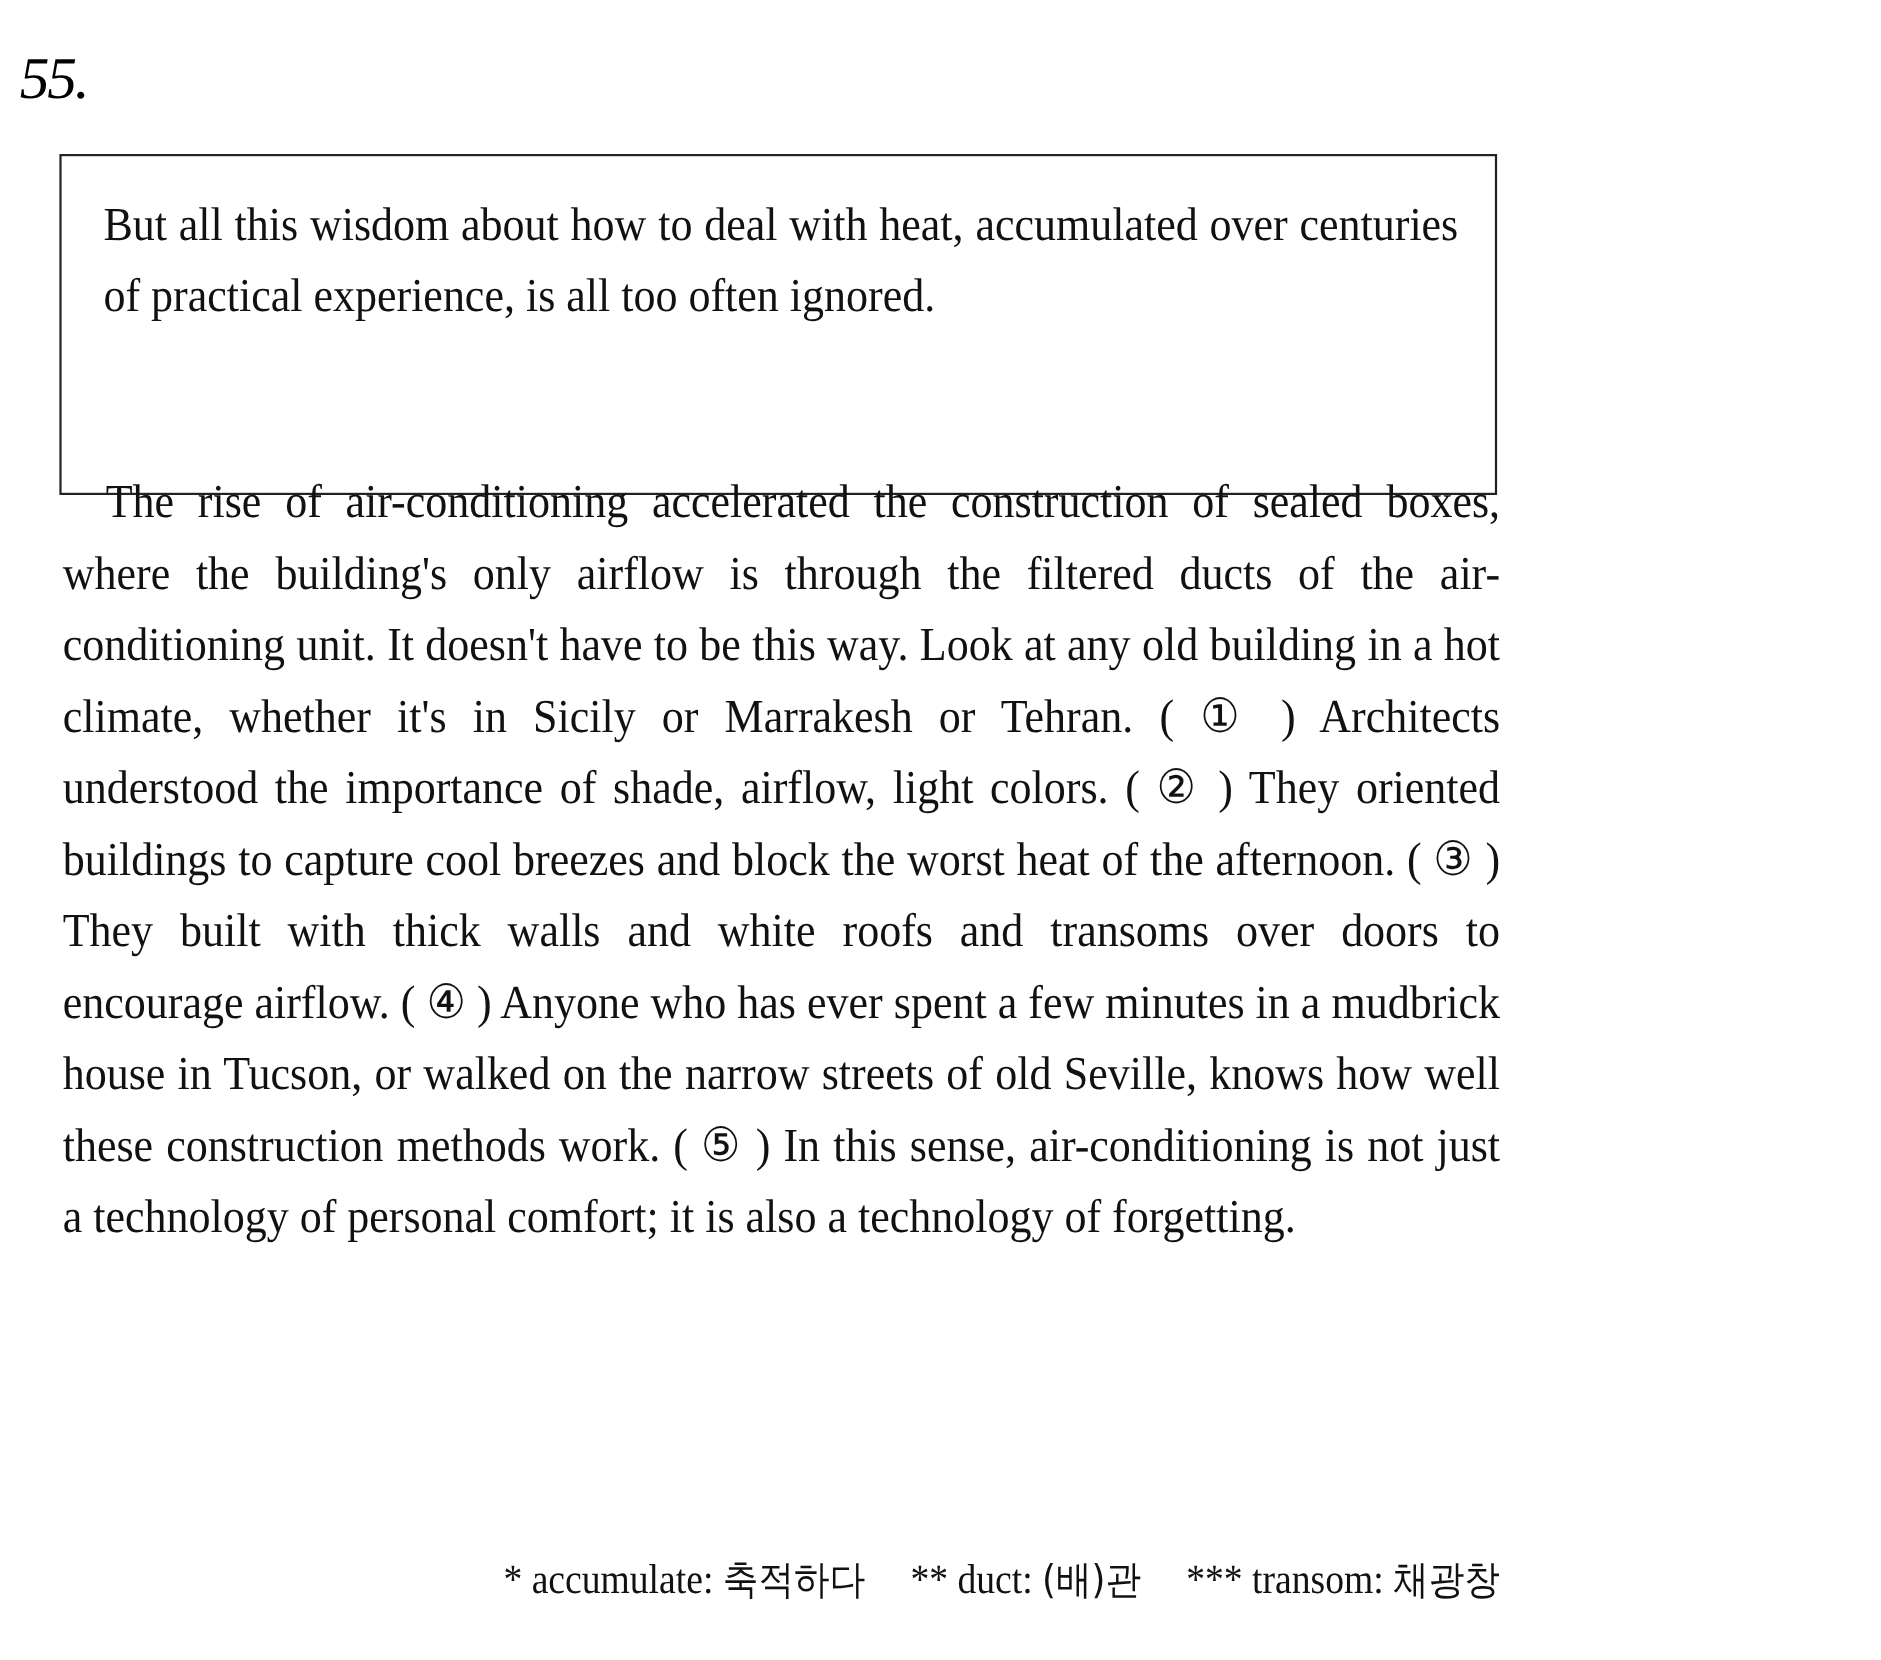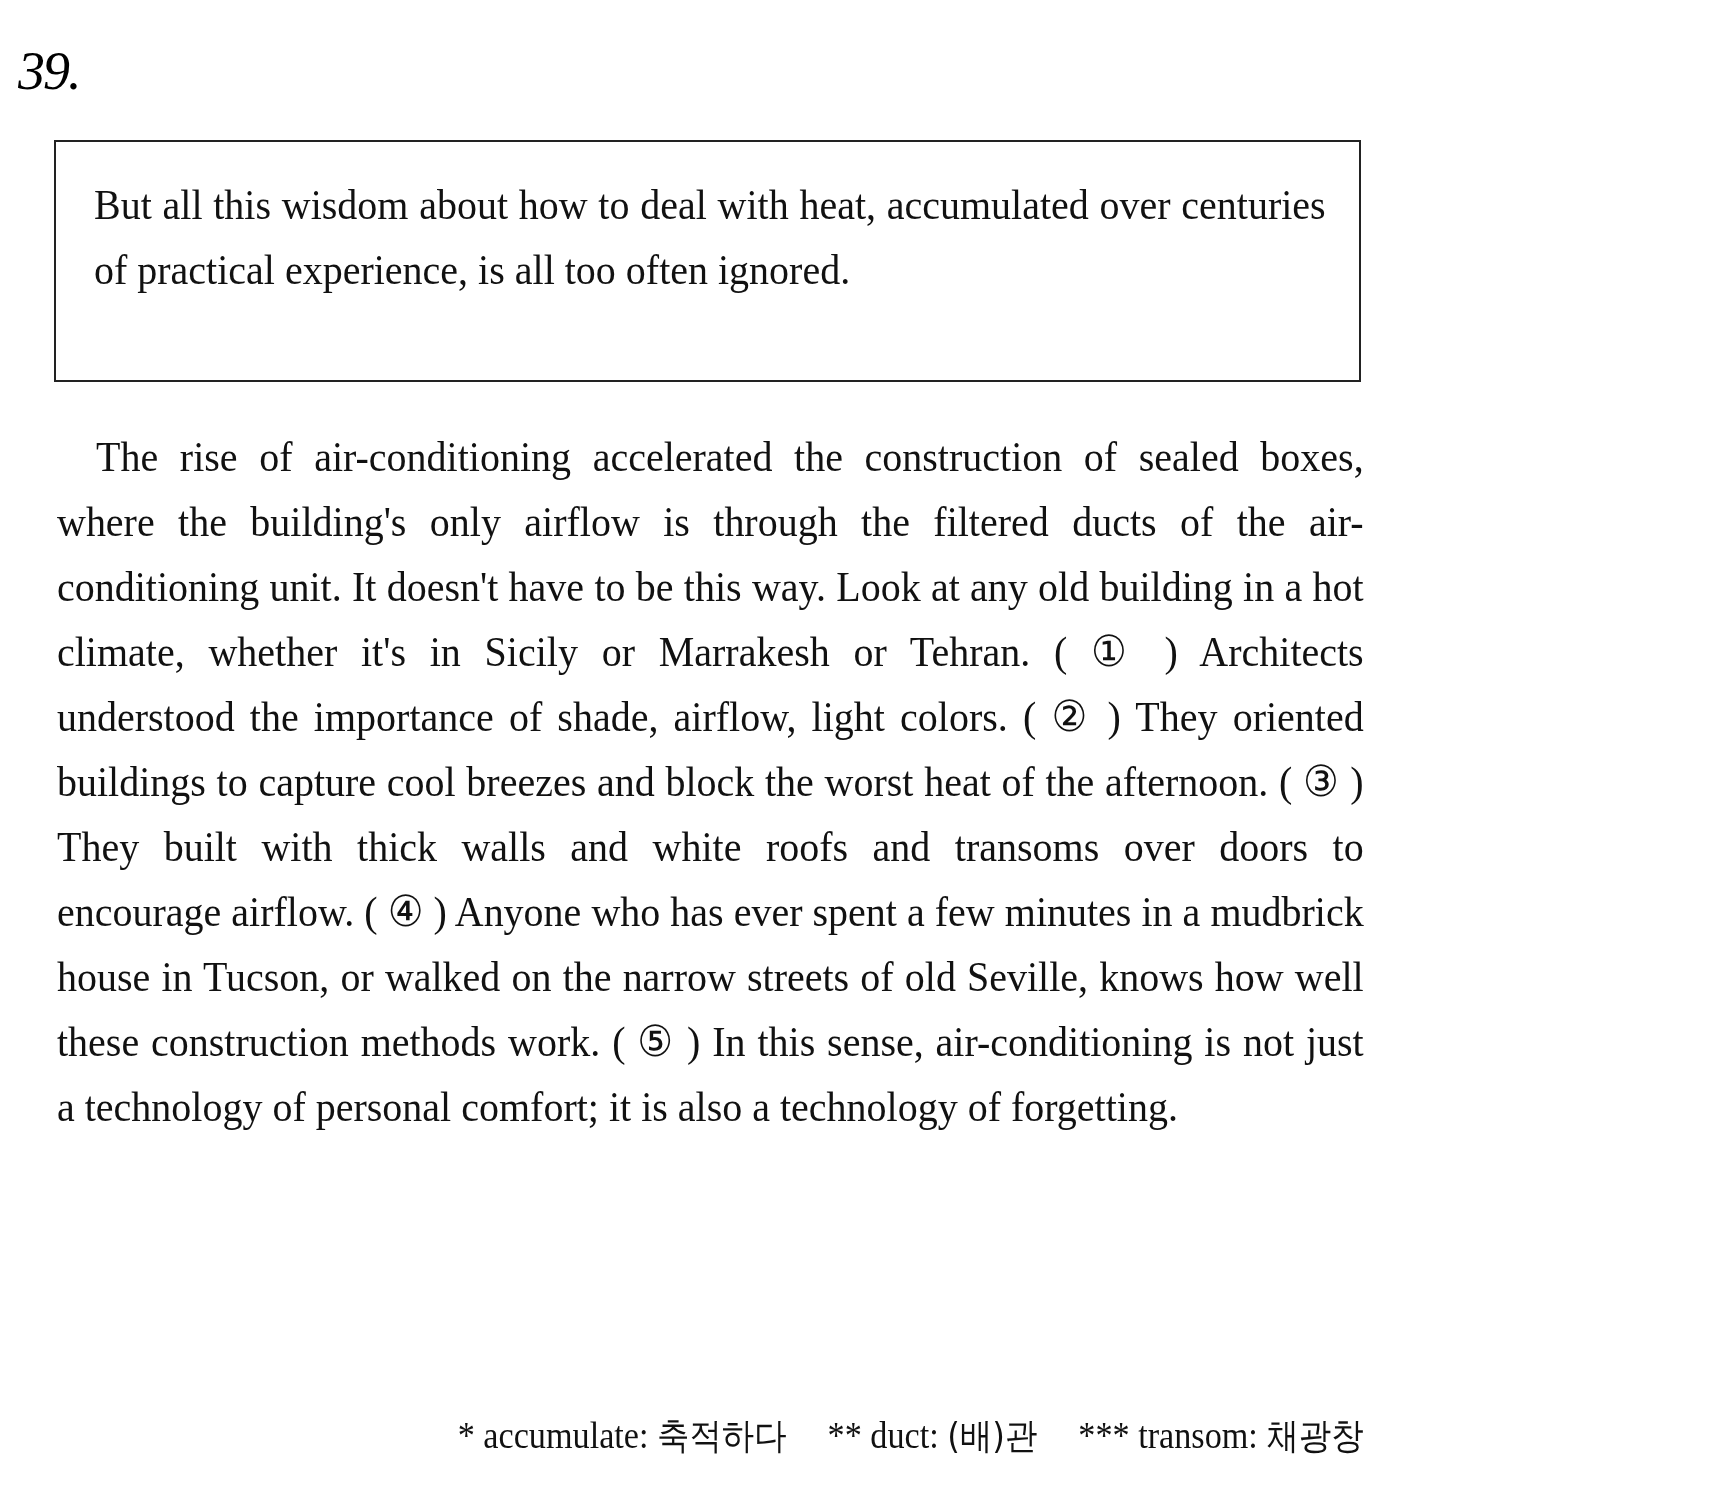--- a/index.html
+++ b/index.html
@@ -23,21 +23,21 @@
     font-style: italic;
     font-size: 54px;
     letter-spacing: -2px;
     color: #000;
   }
   .given-box {
     position: absolute;
     left: 54px;
     top: 140px;
     width: 1307px;
-    height: 242px;
+    height: 310px;
     border: 2px solid #222;
     box-sizing: border-box;
     padding: 30px 33px 0 38px;
   }
   .given-box p {
     margin: 0;
     font-size: 43px;
     line-height: 65px;
     text-align: justify;
     text-align-last: left;
@@ -83,21 +83,21 @@
     margin-left: 0;
   }
   .footnotes .ko {
     font-family: "DejaVu Sans", sans-serif;
     font-size: 36px;
   }
 </style>
 </head>
 <body>
 
-<div class="qnum">39.</div>
+<div class="qnum">55.</div>
 
 <div class="given-box">
   <p>But all this wisdom about how to deal with heat, accumulated over centuries of practical experience, is all too often ignored.</p>
 </div>
 
 <div class="passage">
   <p><span>The rise of air-conditioning accelerated the construction of sealed boxes, where the building's only airflow is through the filtered ducts of the air-conditioning unit. It doesn't have to be this way. Look at any old building in a hot climate, whether it's in Sicily or Marrakesh or Tehran.</span> <span class="marker">( ① )</span> <span>Architects understood the importance of shade, airflow, light colors.</span> <span class="marker">( ② )</span> <span>They oriented buildings to capture cool breezes and block the worst heat of the afternoon.</span> <span class="marker">( ③ )</span> <span>They built with thick walls and white roofs and transoms over doors to encourage airflow.</span> <span class="marker">( ④ )</span> <span>Anyone who has ever spent a few minutes in a mudbrick house in Tucson, or walked on the narrow streets of old Seville, knows how well these construction methods work.</span> <span class="marker">( ⑤ )</span> <span>In this sense, air-conditioning is not just a technology of personal comfort; it is also a technology of forgetting.</span></p>
 </div>
 
 <div class="footnotes">

